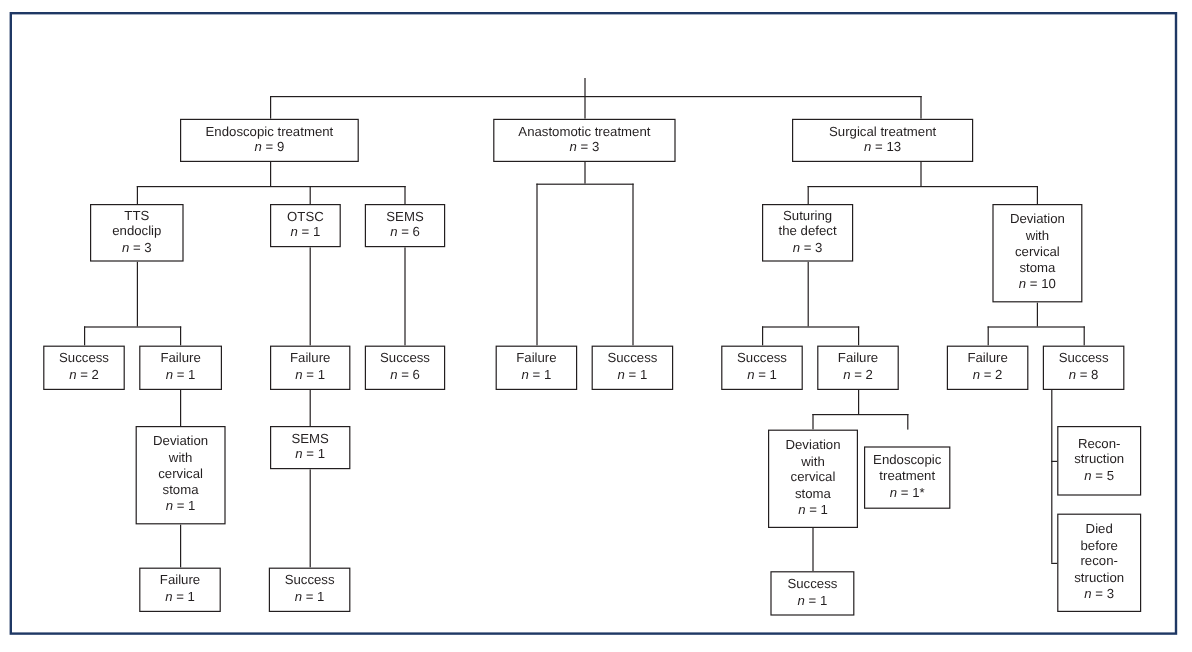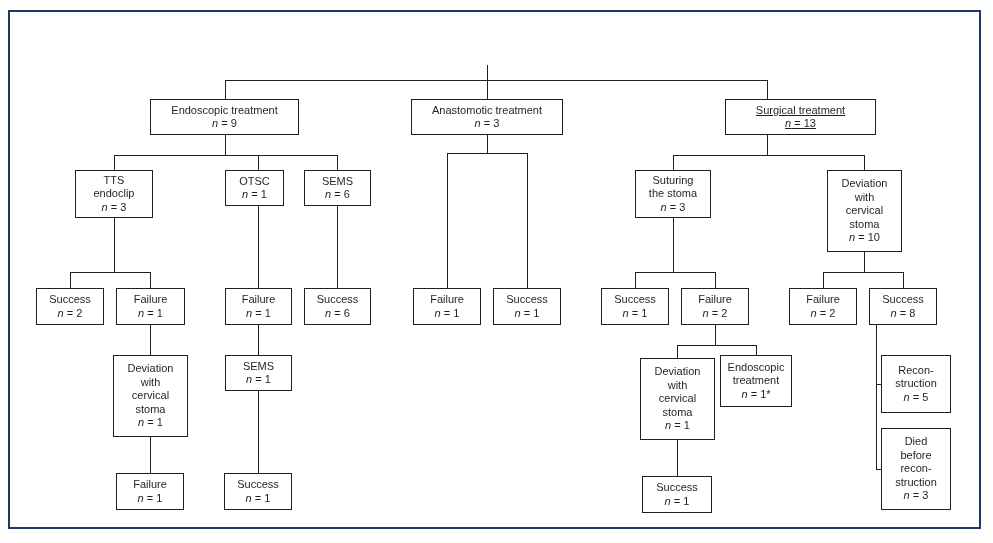--- a/index.html
+++ b/index.html
@@ -72,40 +72,40 @@
     <div class="seg" style="left: 258px; top: 391px; width: 1px; height: 82px;"></div>
     <div class="seg" style="left: 677px; top: 440px; width: 1px; height: 36px;"></div>
     <div class="node" style="left: 150px; top: 99px; width: 149px; height: 36px;">
       <div class="lbl">Endoscopic treatment</div>
       <div class="cnt"><i>n</i><span> = 9</span></div>
     </div>
     <div class="node" style="left: 411px; top: 99px; width: 152px; height: 36px;">
       <div class="lbl">Anastomotic treatment</div>
       <div class="cnt"><i>n</i><span> = 3</span></div>
     </div>
-    <div class="node" style="left: 725px; top: 99px; width: 151px; height: 36px; text-decoration: underline;">
+    <div class="node" style="left: 660px; top: 99px; width: 151px; height: 36px;">
       <div class="lbl">Surgical treatment</div>
       <div class="cnt"><i>n</i><span> = 13</span></div>
     </div>
     <div class="node" style="left: 75px; top: 170px; width: 78px; height: 48px;">
       <div class="lbl">TTS
 endoclip</div>
       <div class="cnt"><i>n</i><span> = 3</span></div>
     </div>
     <div class="node" style="left: 225px; top: 170px; width: 59px; height: 36px;">
       <div class="lbl">OTSC</div>
       <div class="cnt"><i>n</i><span> = 1</span></div>
     </div>
     <div class="node" style="left: 304px; top: 170px; width: 67px; height: 36px;">
       <div class="lbl">SEMS</div>
       <div class="cnt"><i>n</i><span> = 6</span></div>
     </div>
     <div class="node" style="left: 635px; top: 170px; width: 76px; height: 48px;">
       <div class="lbl">Suturing
-the stoma</div>
+the defect</div>
       <div class="cnt"><i>n</i><span> = 3</span></div>
     </div>
     <div class="node" style="left: 827px; top: 170px; width: 75px; height: 82px;">
       <div class="lbl">Deviation
 with
 cervical
 stoma</div>
       <div class="cnt"><i>n</i><span> = 10</span></div>
     </div>
     <div class="node" style="left: 36px; top: 288px; width: 68px; height: 37px;">
@@ -159,21 +159,21 @@
       <div class="lbl">SEMS</div>
       <div class="cnt"><i>n</i><span> = 1</span></div>
     </div>
     <div class="node" style="left: 640px; top: 358px; width: 75px; height: 82px;">
       <div class="lbl">Deviation
 with
 cervical
 stoma</div>
       <div class="cnt"><i>n</i><span> = 1</span></div>
     </div>
-    <div class="node" style="left: 720px; top: 355px; width: 72px; height: 52px;">
+    <div class="node" style="left: 720px; top: 372px; width: 72px; height: 52px;">
       <div class="lbl">Endoscopic
 treatment</div>
       <div class="cnt"><i>n</i><span> = 1*</span></div>
     </div>
     <div class="node" style="left: 881px; top: 355px; width: 70px; height: 58px;">
       <div class="lbl">Recon-
 struction</div>
       <div class="cnt"><i>n</i><span> = 5</span></div>
     </div>
     <div class="node" style="left: 881px; top: 428px; width: 70px; height: 82px;">

